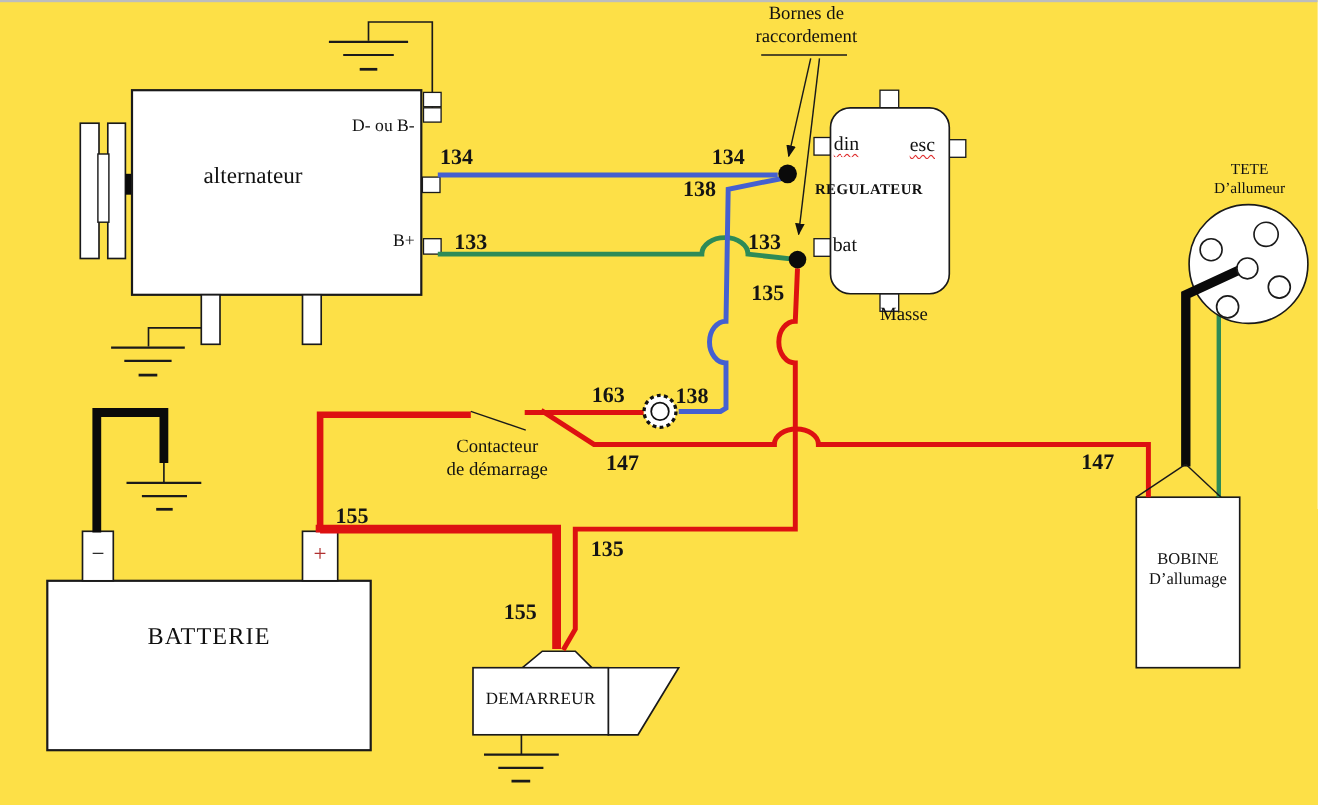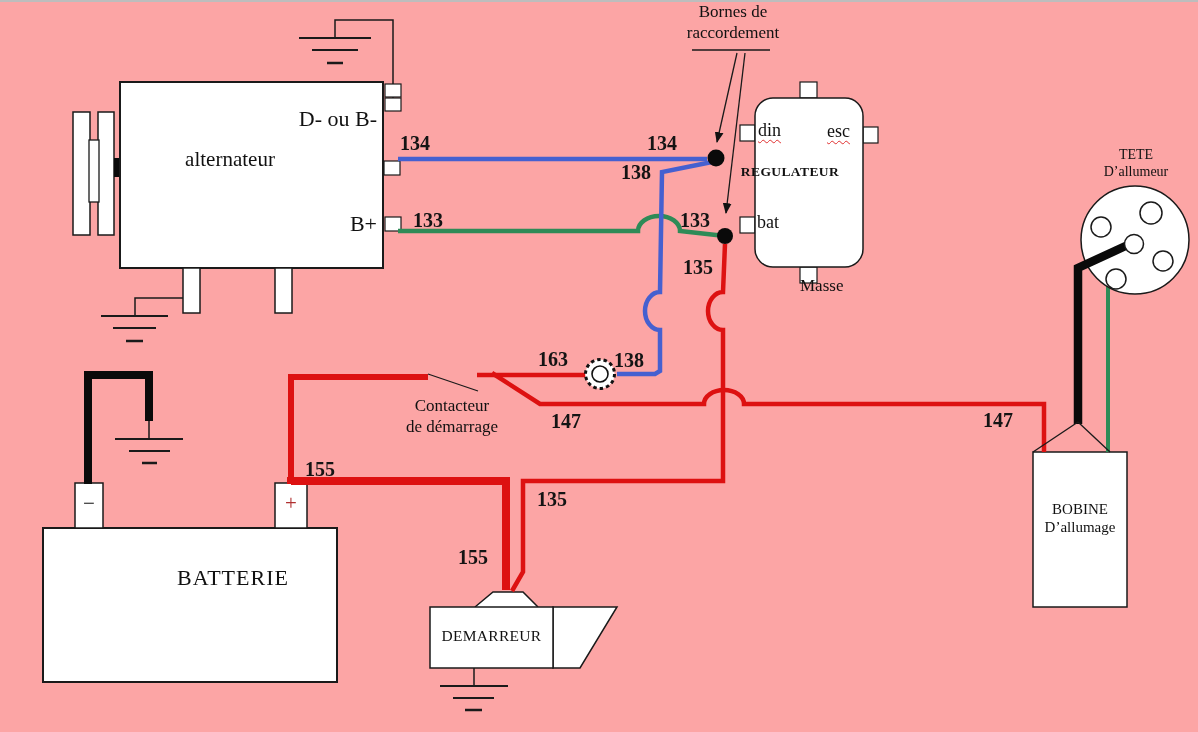--- a/index.html
+++ b/index.html
@@ -1,34 +1,34 @@
 <!DOCTYPE html>
 <html><head>
 <meta charset="utf-8">
 <style>
   html,body{margin:0;padding:0;background:#fff;}
   #canvas{
-    position:relative;width:1198px;height:732px;background:#fca5a5;overflow:hidden;
+    position:relative;width:1198px;height:732px;background:#fde047;overflow:hidden;
     font-family:"Liberation Serif","DejaVu Serif",serif;color:#111;
   }
   #topstrip{position:absolute;left:0;top:0;width:1198px;height:2px;background:#bdbdbd;}
   svg{position:absolute;left:0;top:0;}
   .lbl{position:absolute;white-space:nowrap;}
   .wl{position:absolute;font-size:20px;font-weight:bold;color:#141414;white-space:nowrap;text-align:right;}
   .callout{left:648px;top:1px;width:170px;font-size:17px;line-height:21px;text-align:center;}
   .alt-name{left:160px;top:147px;width:140px;font-size:21px;font-weight:normal;text-align:center;}
-  .alt-term{left:230px;width:147px;font-size:22px;text-align:right;}
+  .alt-term{left:230px;width:147px;font-size:16px;text-align:right;}
   .alt-term-mid{left:230px;top:144px;width:147px;display:flex;justify-content:flex-end;align-items:baseline;}
   .alt-term-mid .pre{font-size:17px;}
   .alt-term-mid .big{font-size:25px;font-weight:bold;line-height:25px;}
   .reg-term{font-size:18px;}
   .squiggle{text-decoration:underline wavy #e03030;text-decoration-thickness:1px;text-underline-offset:3px;}
   .reg-name{left:736px;top:164px;width:108px;font-size:13.5px;font-weight:bold;text-align:center;letter-spacing:.4px;}
   .masse{left:800px;top:276px;width:70px;font-size:17px;}
-  .batt-name{left:43px;top:565px;width:294px;font-size:22px;letter-spacing:1px;text-align:center;padding-left:43px;}
+  .batt-name{left:43px;top:565px;width:294px;font-size:22px;letter-spacing:1px;text-align:center;}
   .post-sign{font-size:21px;text-align:center;}
   .starter-name{left:430px;top:627px;width:123px;font-size:15.5px;text-align:center;letter-spacing:.3px;}
   .coil-name{left:1033px;top:500px;width:94px;font-size:15px;line-height:18px;text-align:center;}
   .dist-name{left:1080px;top:146px;width:112px;font-size:14px;line-height:17px;text-align:center;}
   .contactor-name{left:393px;top:395px;width:118px;font-size:17px;line-height:21px;text-align:center;}
   
   .w-red{stroke:#dd1111;fill:none;}
   .w-blue{stroke:#4560d0;fill:none;}
   .w-green{stroke:#2e8b57;fill:none;}
   .w-black{stroke:#0a0a0a;fill:none;}

